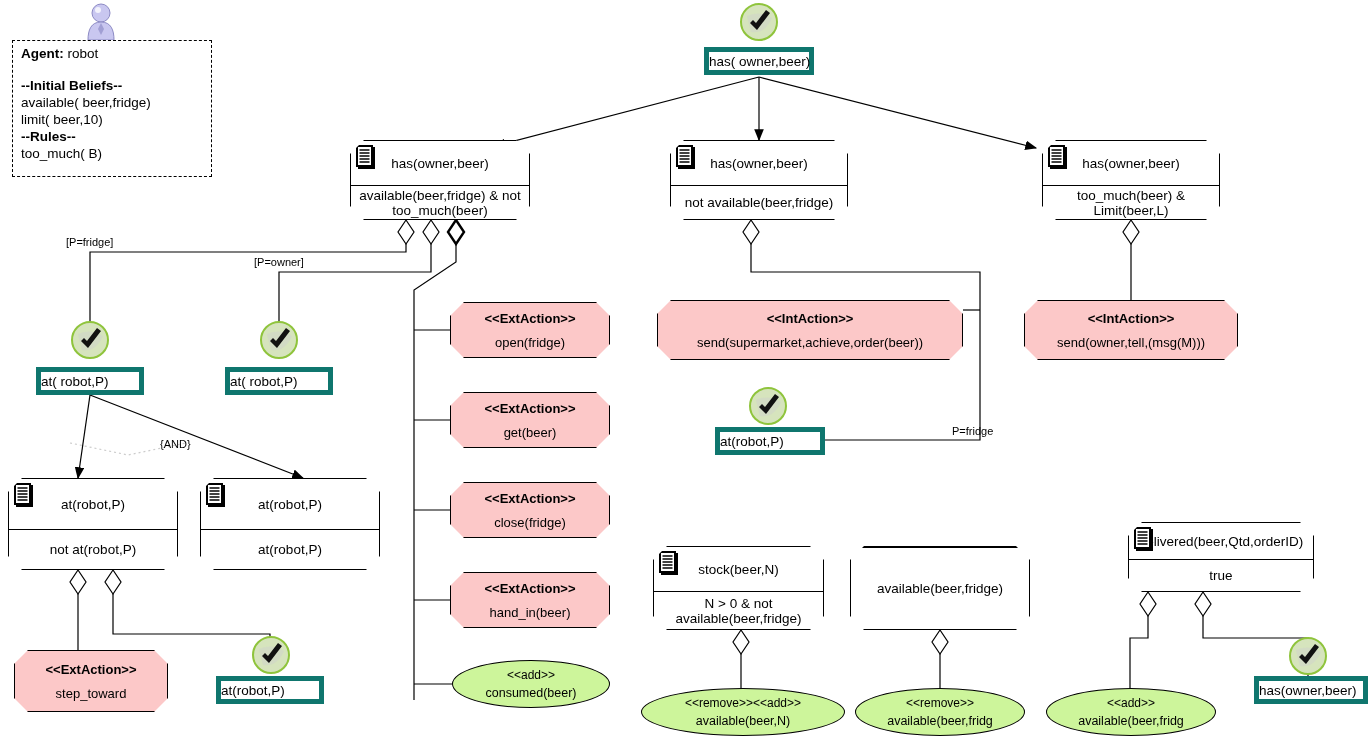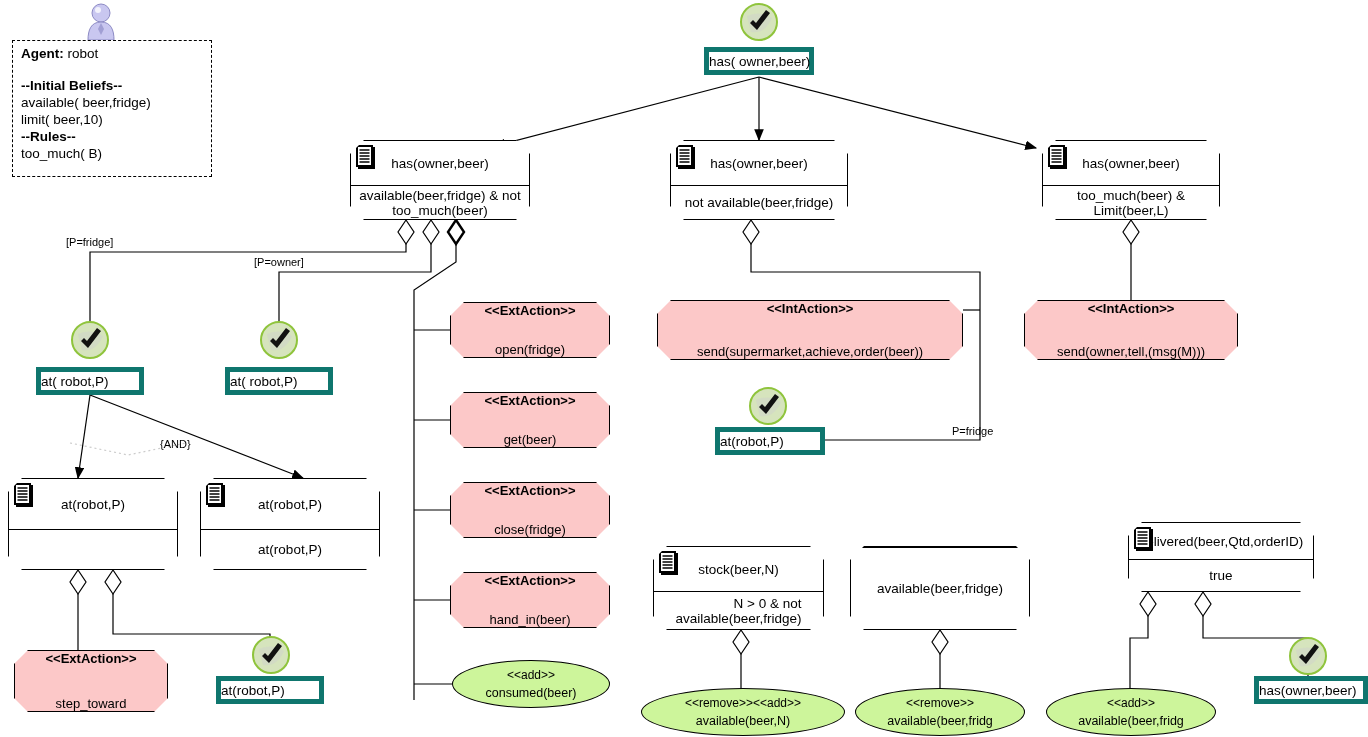--- a/index.html
+++ b/index.html
@@ -66,21 +66,21 @@
     padding:0 4px;
   }
   .doc-icon{position:absolute;left:4px;top:4px;width:22px;height:26px;}
 
   
   .action{
     background:#fcc8c8;
     border:1px solid #000;
     -webkit-clip-path:polygon(14px 0,calc(100% - 14px) 0,100% 14px,100% calc(100% - 14px),calc(100% - 14px) 100%,14px 100%,0 calc(100% - 14px),0 14px);
     clip-path:polygon(14px 0,calc(100% - 14px) 0,100% 14px,100% calc(100% - 14px),calc(100% - 14px) 100%,14px 100%,0 calc(100% - 14px),0 14px);
-    display:flex;flex-direction:column;align-items:center;justify-content:space-between;
+    display:flex;flex-direction:column;align-items:center;justify-content:center;
     color:#000;
   }
   .action .stereo{font-size:13px;font-weight:bold;white-space:nowrap;}
   .action .alabel{font-size:13px;margin-top:9px;white-space:nowrap;}
 
   
   .belief{
     background:#cdf59b;
     border:1px solid #000;
     border-radius:50%;
@@ -280,20 +280,21 @@
           <line x1="4.5" y1="5" x2="14.5" y2="5"></line>
             <line x1="4.5" y1="8" x2="14.5" y2="8"></line>
           <line x1="4.5" y1="11" x2="14.5" y2="11"></line>
             <line x1="4.5" y1="14" x2="14.5" y2="14"></line>
           <line x1="4.5" y1="17" x2="14.5" y2="17"></line>
         </g>
       </svg>
       <span>at(robot,P)</span>
     </div>
     <div class="prule"></div>
+    <div class="pbody">not at(robot,P)</div>
   </div>
 
   <div class="node plan" style="left:200px;top:478px;width:180px;height:92px;">
     <div class="phead" style="height:50px;">
       <svg class="doc-icon" viewBox="0 0 22 26">
         <rect x="4" y="3" width="15" height="20" fill="#fff" stroke="#000" stroke-width="2"></rect>
         <rect x="2" y="1" width="15" height="20" fill="#fff" stroke="#000" stroke-width="2"></rect>
         <g stroke="#000" stroke-width="1.4">
           <line x1="4.5" y1="5" x2="14.5" y2="5"></line>
             <line x1="4.5" y1="8" x2="14.5" y2="8"></line>
@@ -375,21 +376,21 @@
           <line x1="4.5" y1="5" x2="14.5" y2="5"></line>
             <line x1="4.5" y1="8" x2="14.5" y2="8"></line>
           <line x1="4.5" y1="11" x2="14.5" y2="11"></line>
             <line x1="4.5" y1="14" x2="14.5" y2="14"></line>
           <line x1="4.5" y1="17" x2="14.5" y2="17"></line>
         </g>
       </svg>
       <span>stock(beer,N)</span>
     </div>
     <div class="prule"></div>
-    <div class="pbody" style="white-space:pre-line;text-align:right;">N &gt; 0 &amp; not
+    <div class="pbody" style="white-space:pre-line;">N &gt; 0 &amp; not
 available(beer,fridge)</div>
   </div>
 
   <div class="node plan" style="left:850px;top:546px;width:180px;height:84px;">
     <div class="prule"></div>
     <div class="pbody">available(beer,fridge)</div>
   </div>
 
   <div class="node belief" style="left:641px;top:688px;width:204px;height:48px;">
     <div class="stereo">&lt;&lt;remove&gt;&gt;&lt;&lt;add&gt;&gt;</div>

